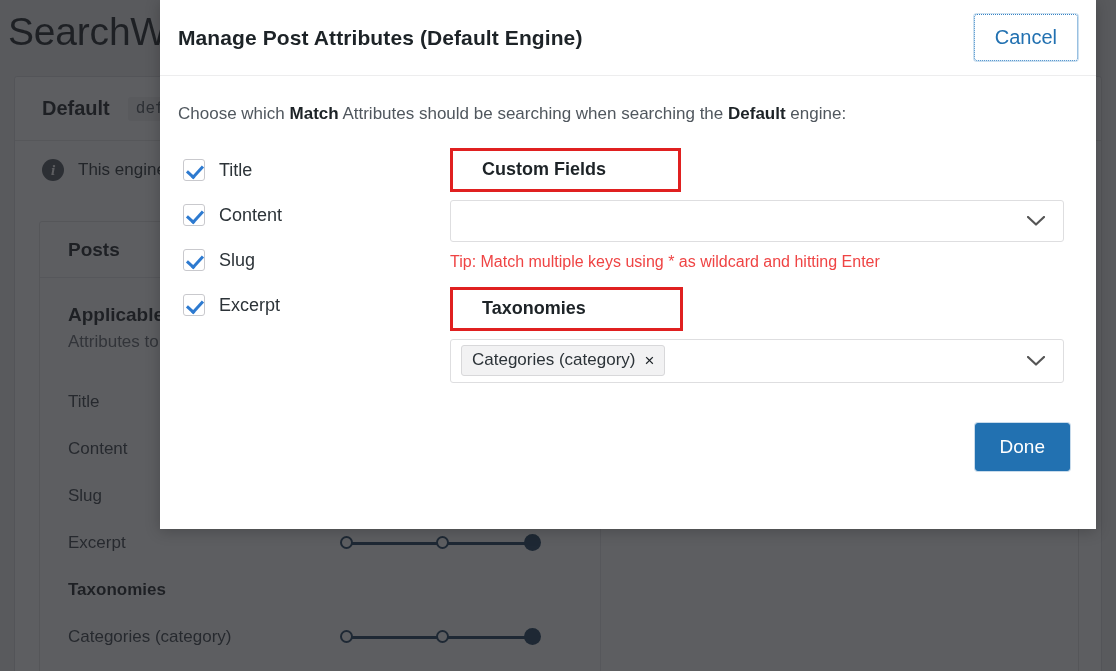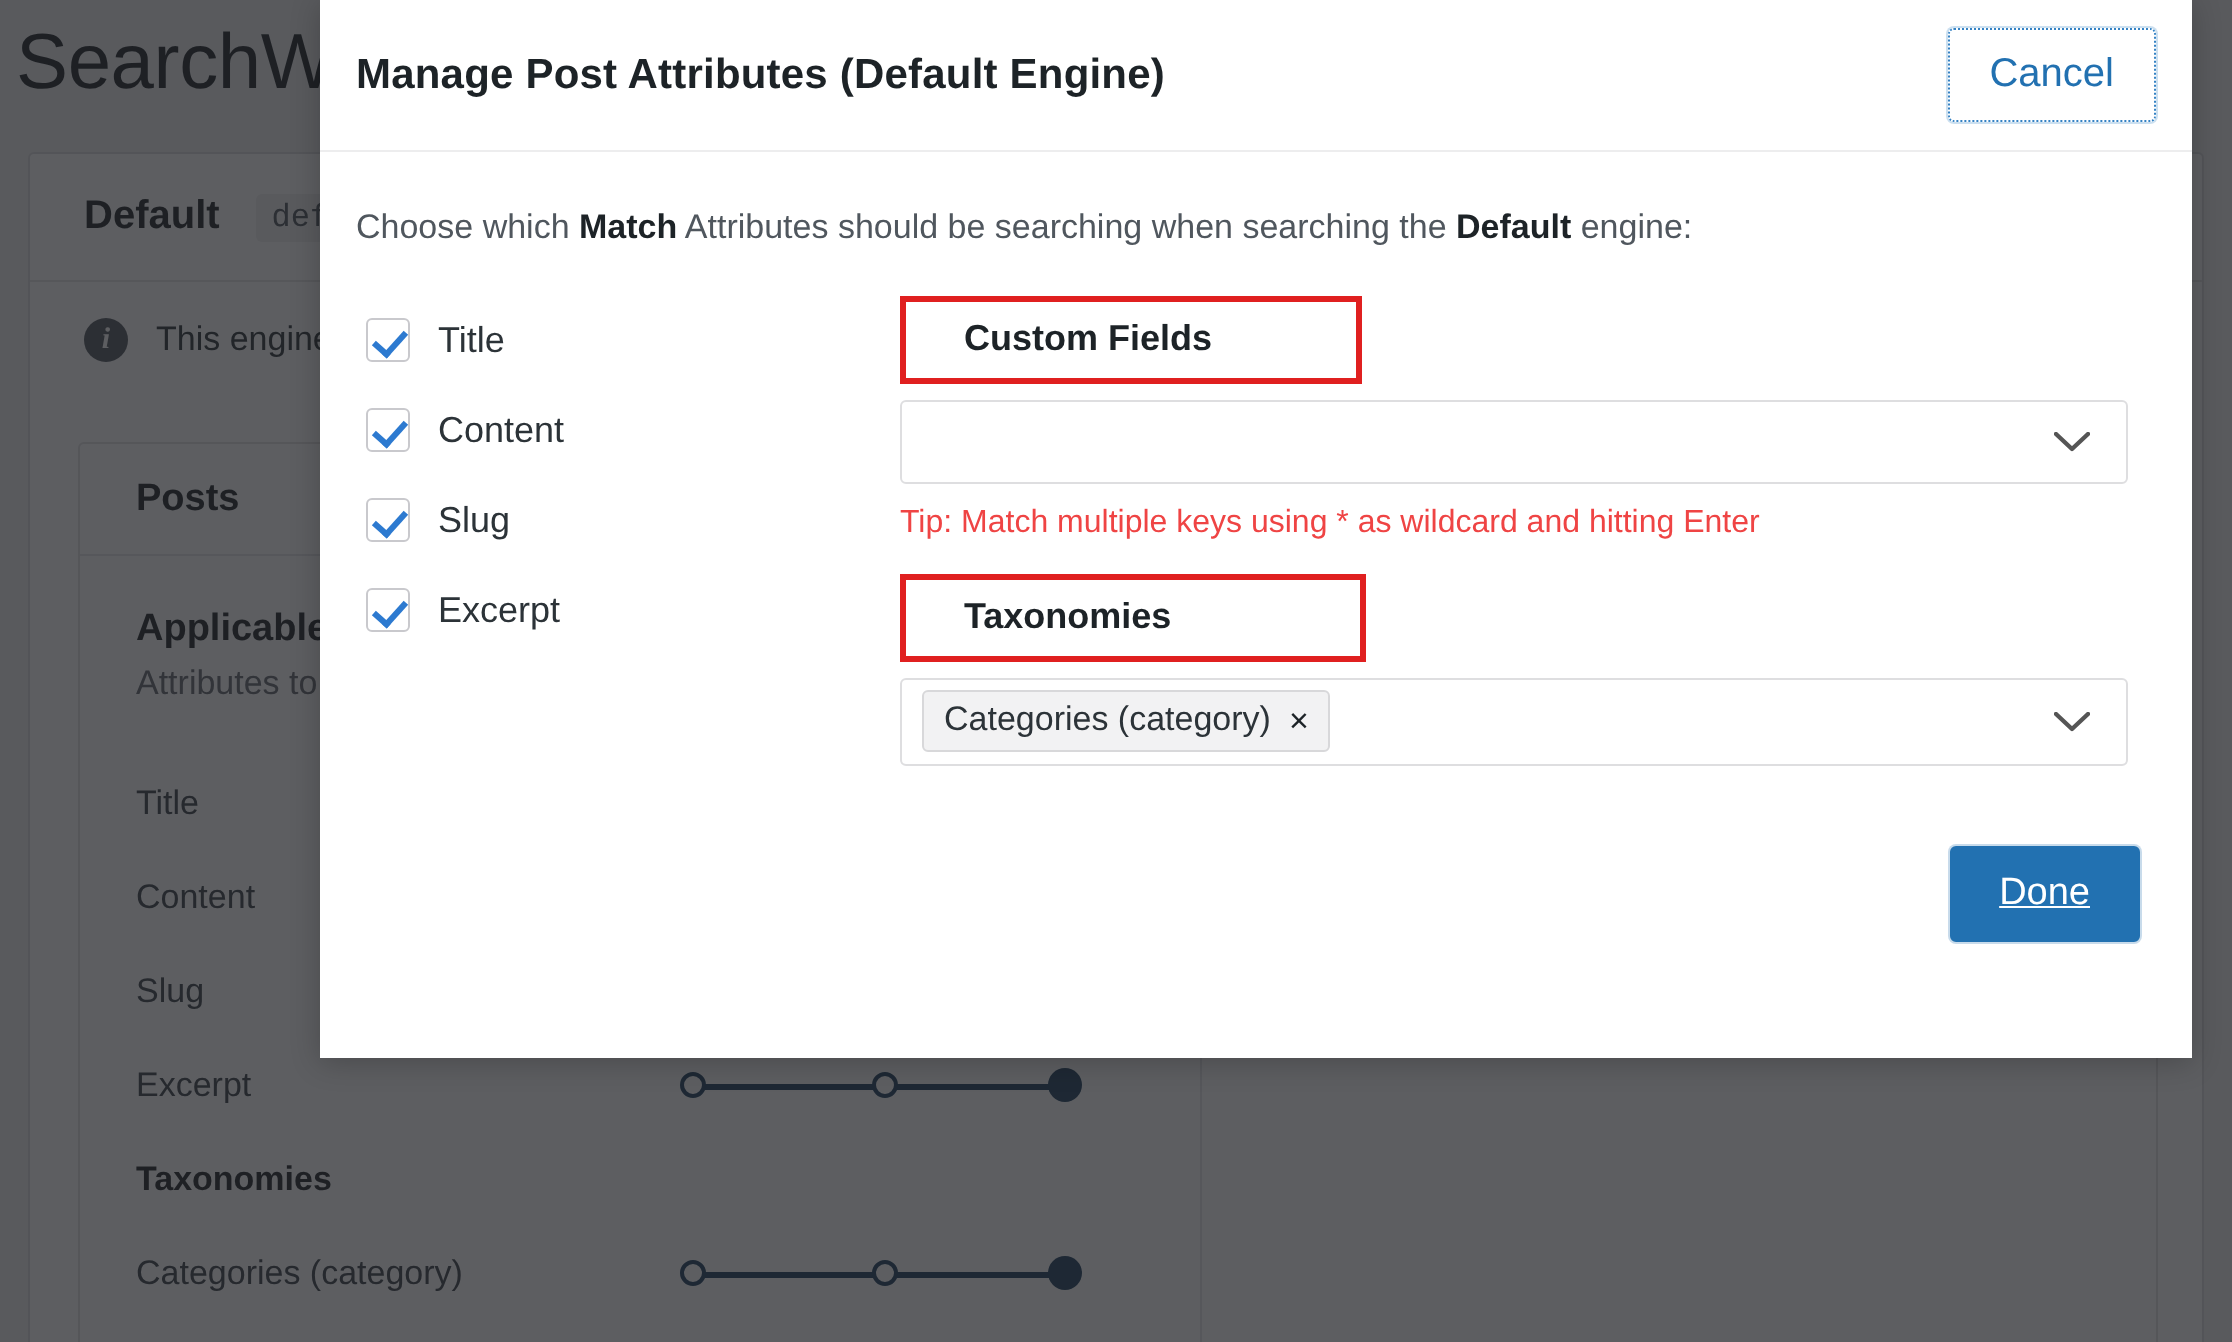--- a/index.html
+++ b/index.html
@@ -207,21 +207,20 @@
   .modal-footer {
     flex: none; height: 106px; position: relative;
   }
   .done-btn {
     position: absolute; right: 26px; top: 0;
     background: #2271b1; color: #fff;
     border: 1px solid #2271b1; border-radius: 3px;
     font-size: 19px; font-family: inherit;
     padding: 12px 24px;
     box-shadow: 0 0 0 1px rgba(34,113,177,0.25);
-    text-decoration: underline;
   }
 </style>
 </head>
 <body>
 
 <div id="root">
 
   <div class="bg-page">
     <div class="bg-title">SearchWP</div>
 

